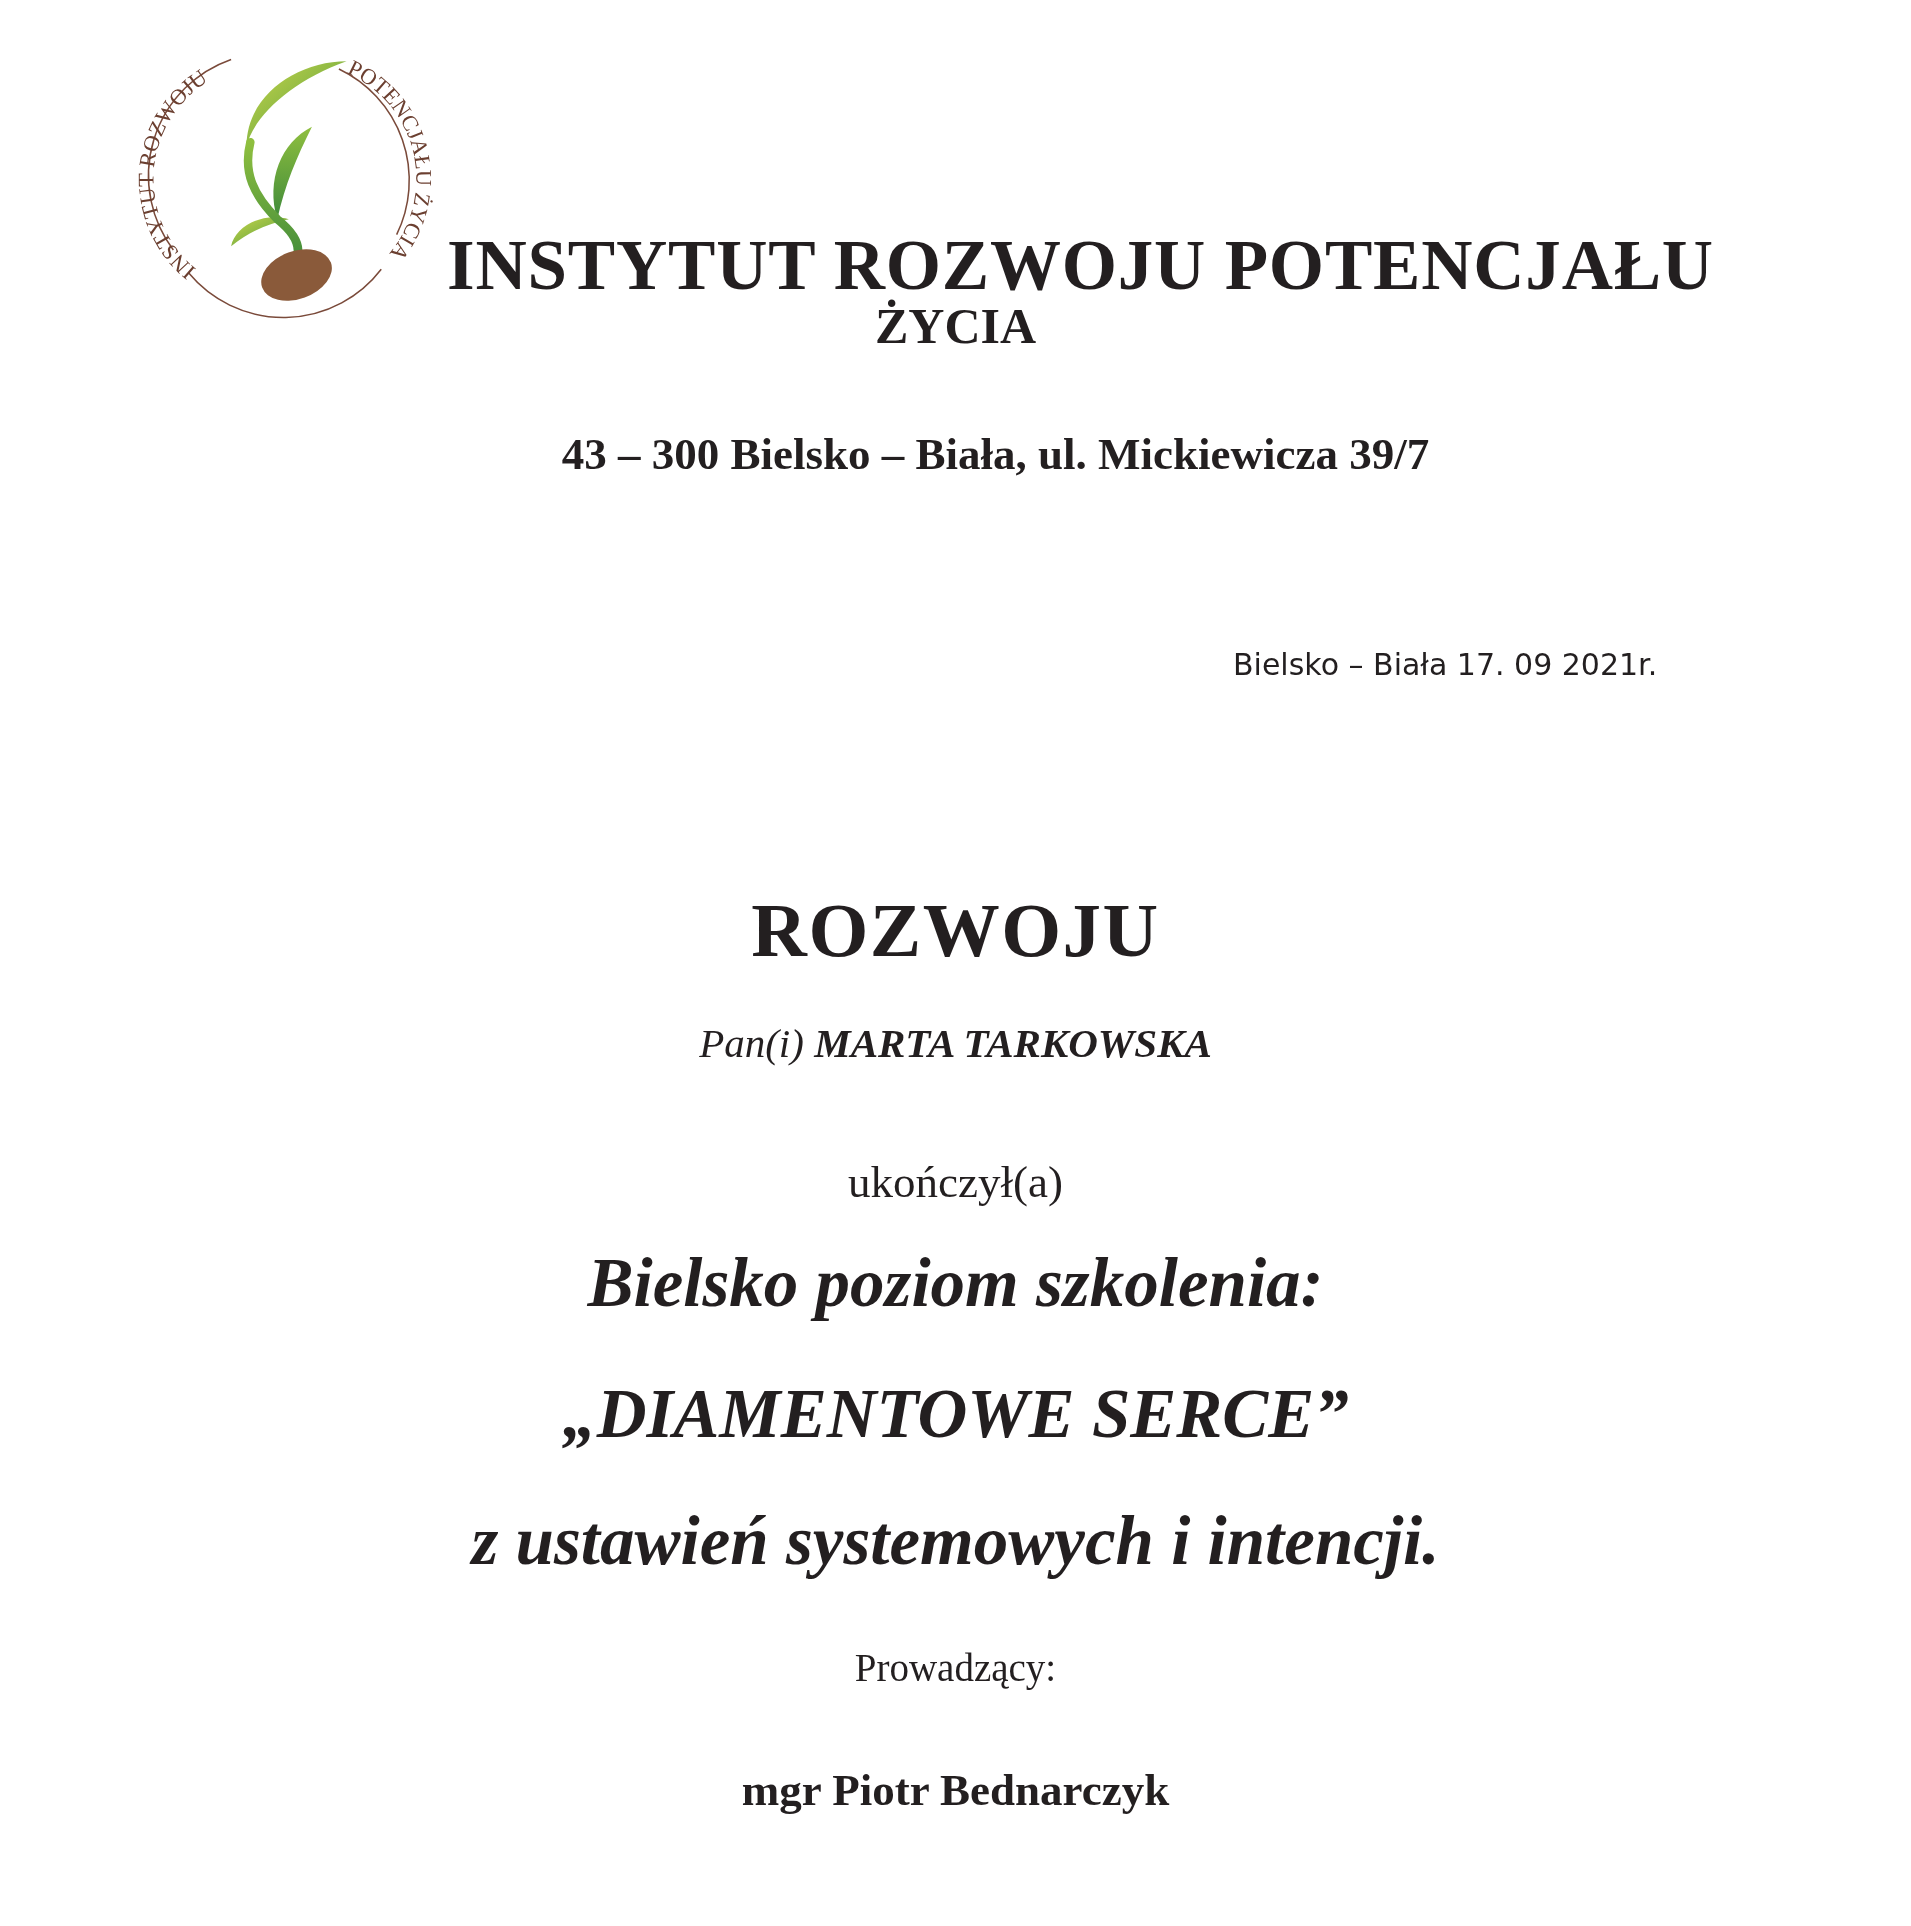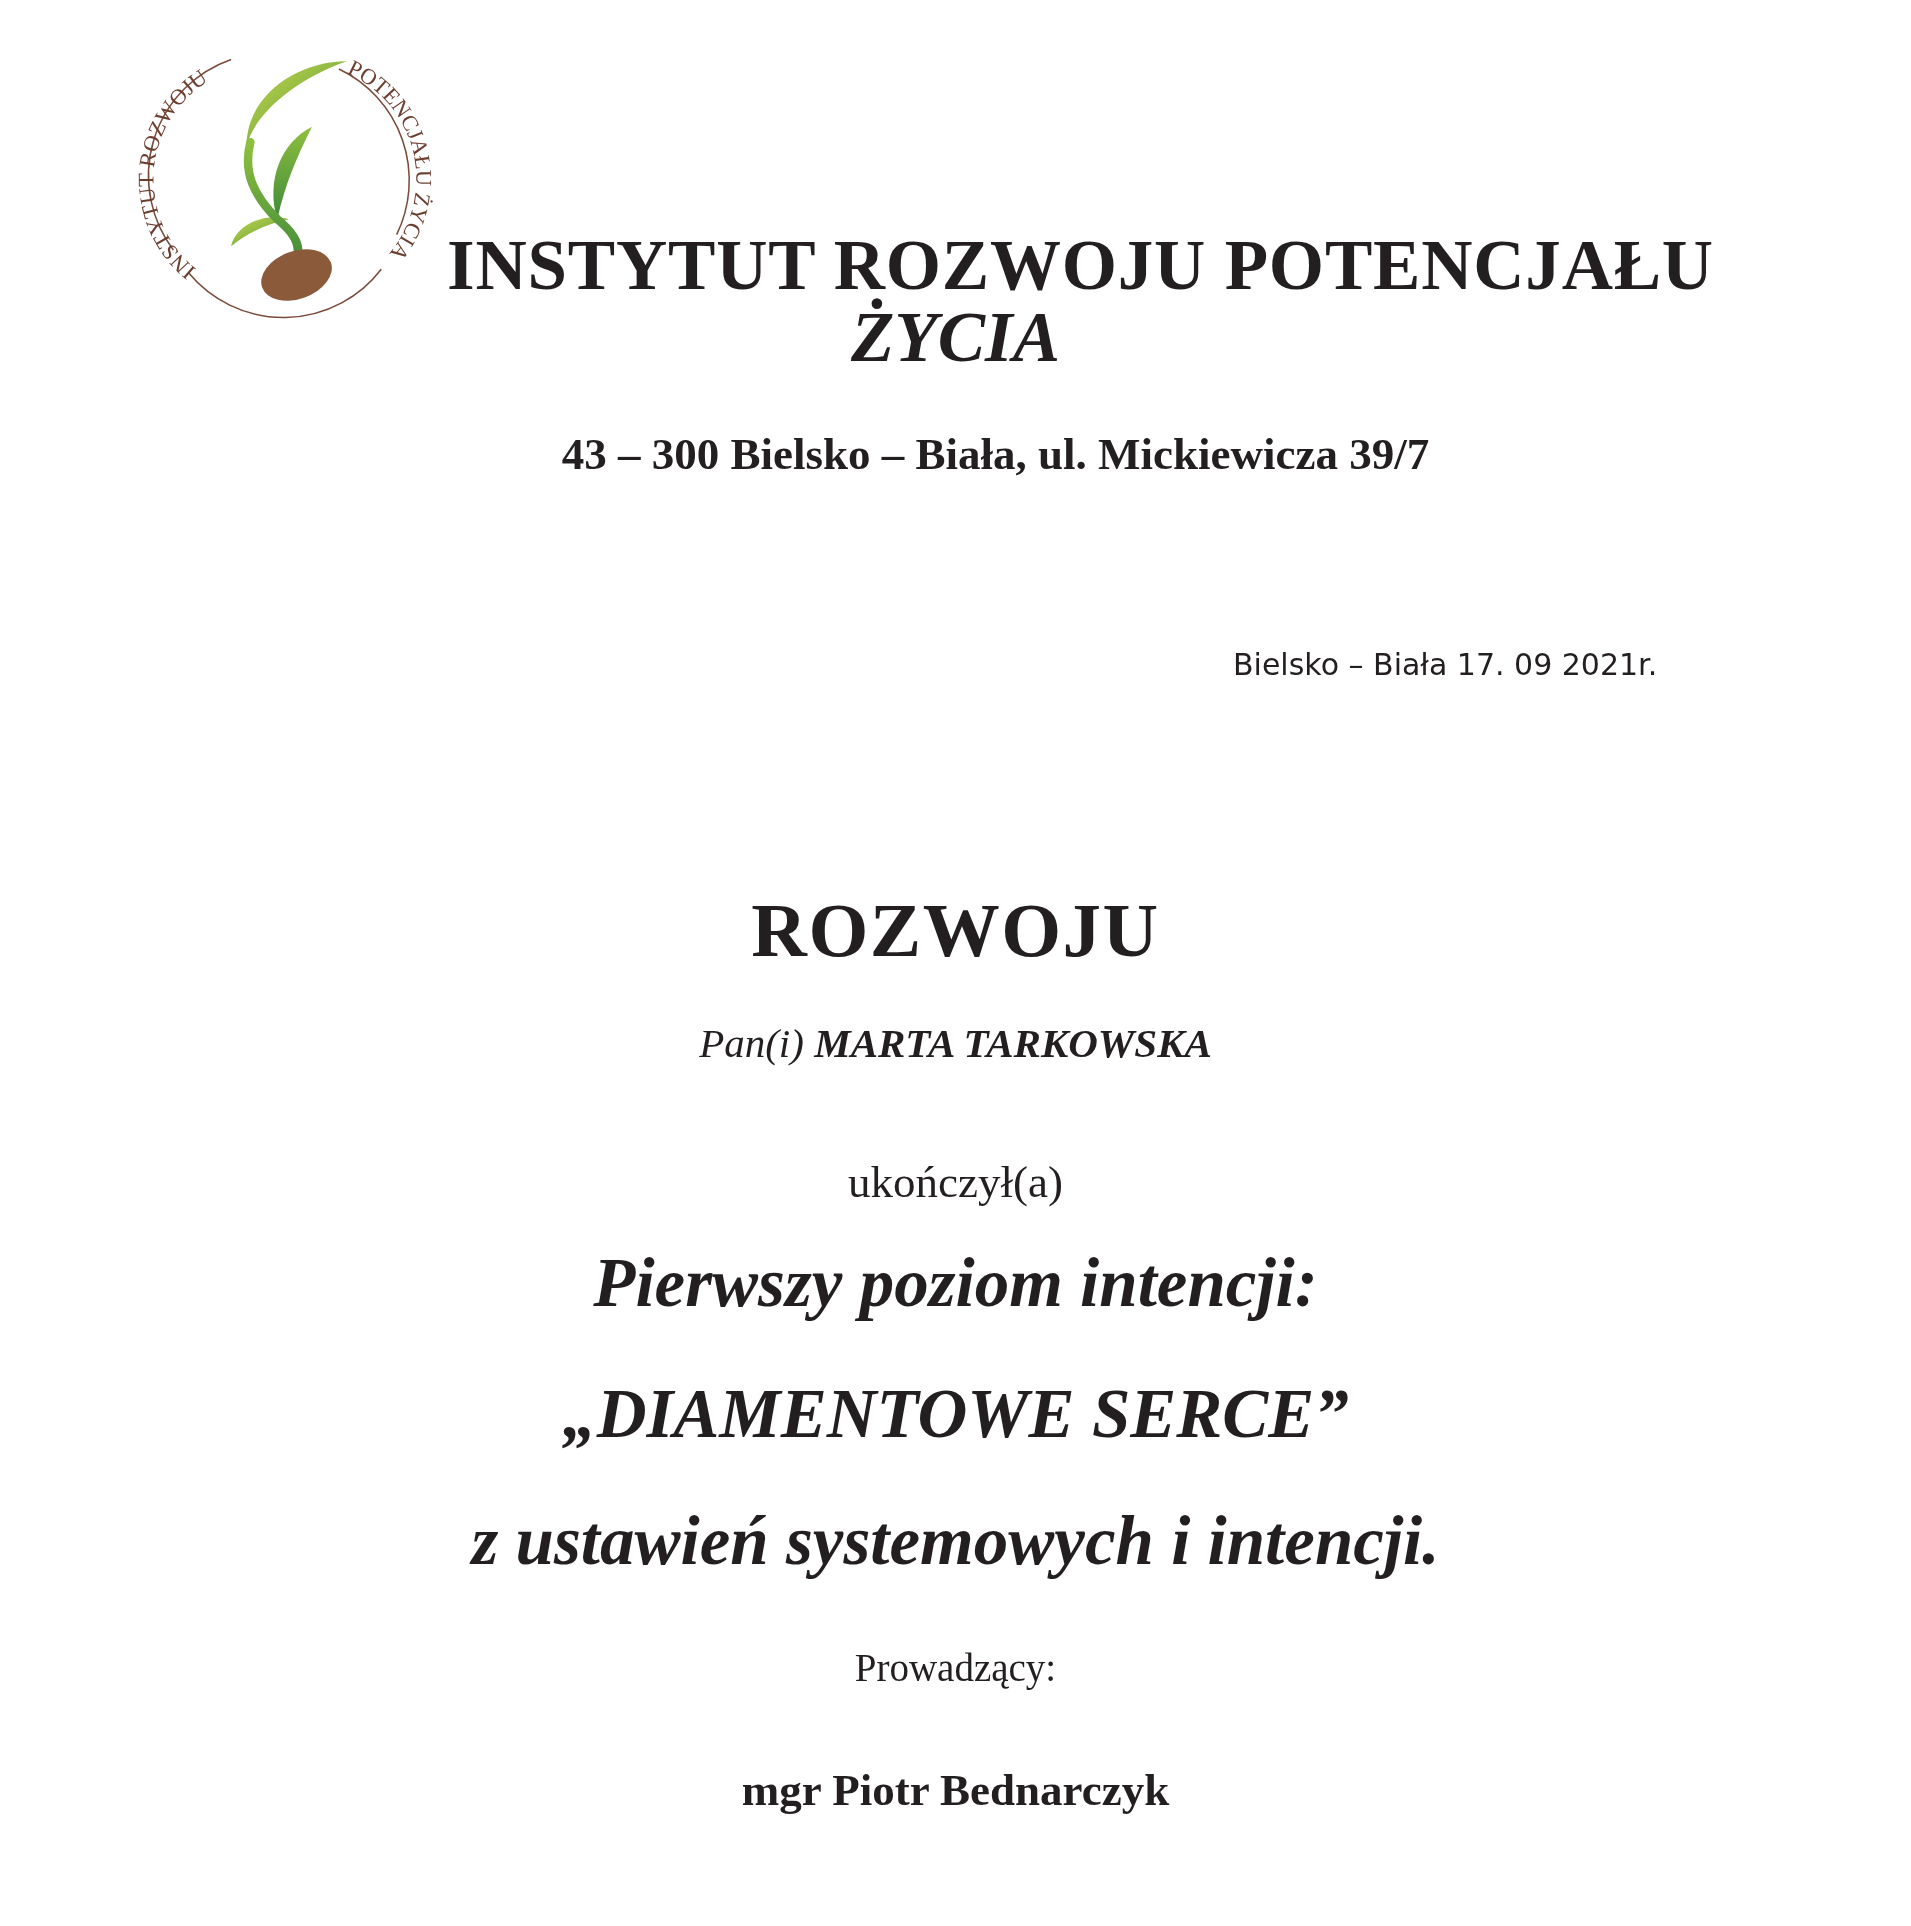--- a/index.html
+++ b/index.html
@@ -1,21 +1,21 @@
 <!DOCTYPE html>
 <html style="font-size:6.2px"><head>
 <meta charset="utf-8">
 <style>
   html, body { margin:0; padding:0; background:#ffffff; }
   body { width:1911px; height:2702px; position:relative; overflow:hidden; color:#231f20; font-family:"Liberation Serif", serif; }
   .abs { position:absolute; }
   .center { left:0; width:1911px; text-align:center; }
   .logo { left:131px; top:19px; width:308px; height:308px; }
   .org-title { left:447px; top:181px; font-size:71px; font-weight:bold; letter-spacing:0.8px; white-space:nowrap;margin-top:44px; }
-  .org-title2 { top:297px; font-size:71px; font-weight:bold;font-style:italic; }
+  .org-title2 { top:297px; font-size:50px; font-weight:bold; }
   .org-address { top:428px; font-size:45px; font-weight:bold;margin-left:40px; }
   .date { left:1233px; top:647px; font-family:"DejaVu Sans", sans-serif; font-size:30px; white-space:nowrap; }
   .diploma-title { top:886px; font-size:77px; font-weight:bold; letter-spacing:1.5px; }
   .recipient { top:1019px; font-size:41px;font-style:italic; }
   .recipient b { font-weight:bold; }
   .completed { top:1156px; font-size:45px; }
   .course-line { font-size:69px; font-weight:bold; font-style:italic; }
   .cl1 { top:1244px; }
   .cl2 { top:1375px; }
   .cl3 { top:1502px; }
@@ -63,19 +63,19 @@
 <div class="abs date">Bielsko – Biała 17. 09 2021r.</div>
 
 <div class="abs center diploma-title">ROZWOJU</div>
 
 <div class="abs center recipient">
   <span>Pan(i)</span>
   <b>MARTA TARKOWSKA</b>
 </div>
 <div class="abs center completed">ukończył(a)</div>
 
-<div class="abs center course-line cl1">Pierwszy poziom intencji:</div>
+<div class="abs center course-line cl1">Bielsko poziom szkolenia:</div>
 <div class="abs center course-line cl2">„DIAMENTOWE SERCE”</div>
 <div class="abs center course-line cl3">z ustawień systemowych i intencji.</div>
 
 <div class="abs center lead-label">Prowadzący:</div>
 <div class="abs center lead-name">mgr Piotr Bednarczyk</div>
 
 
 </body></html>

